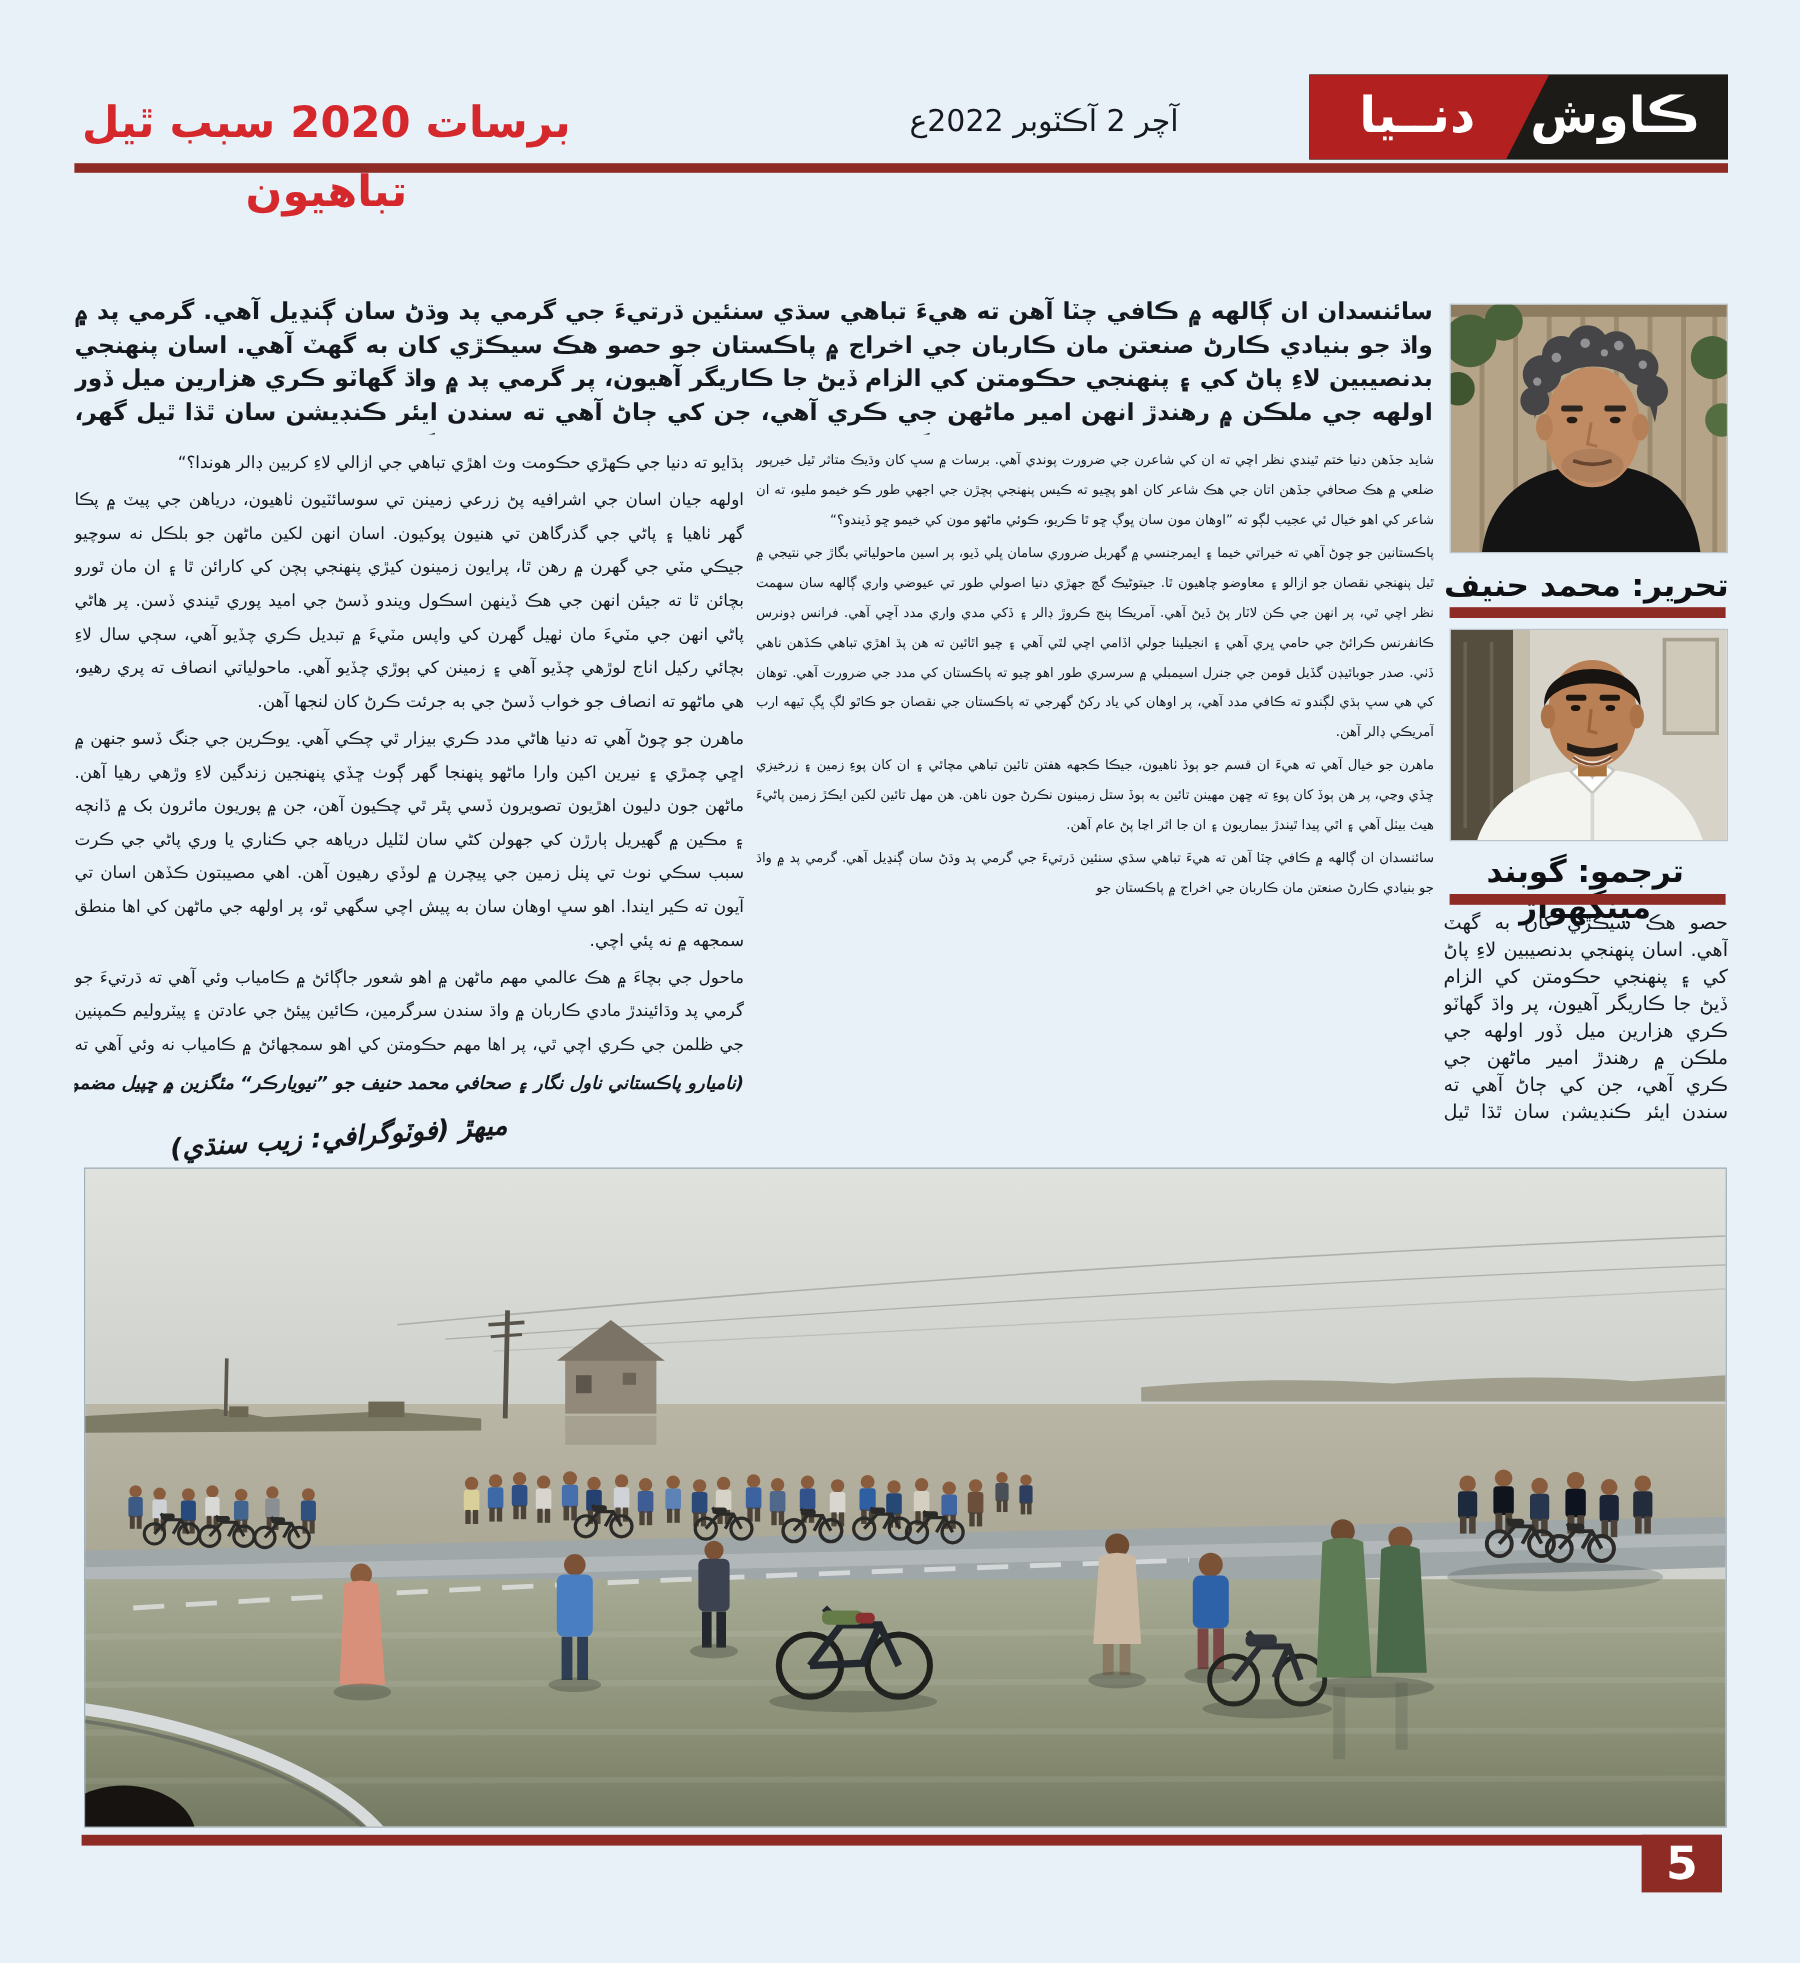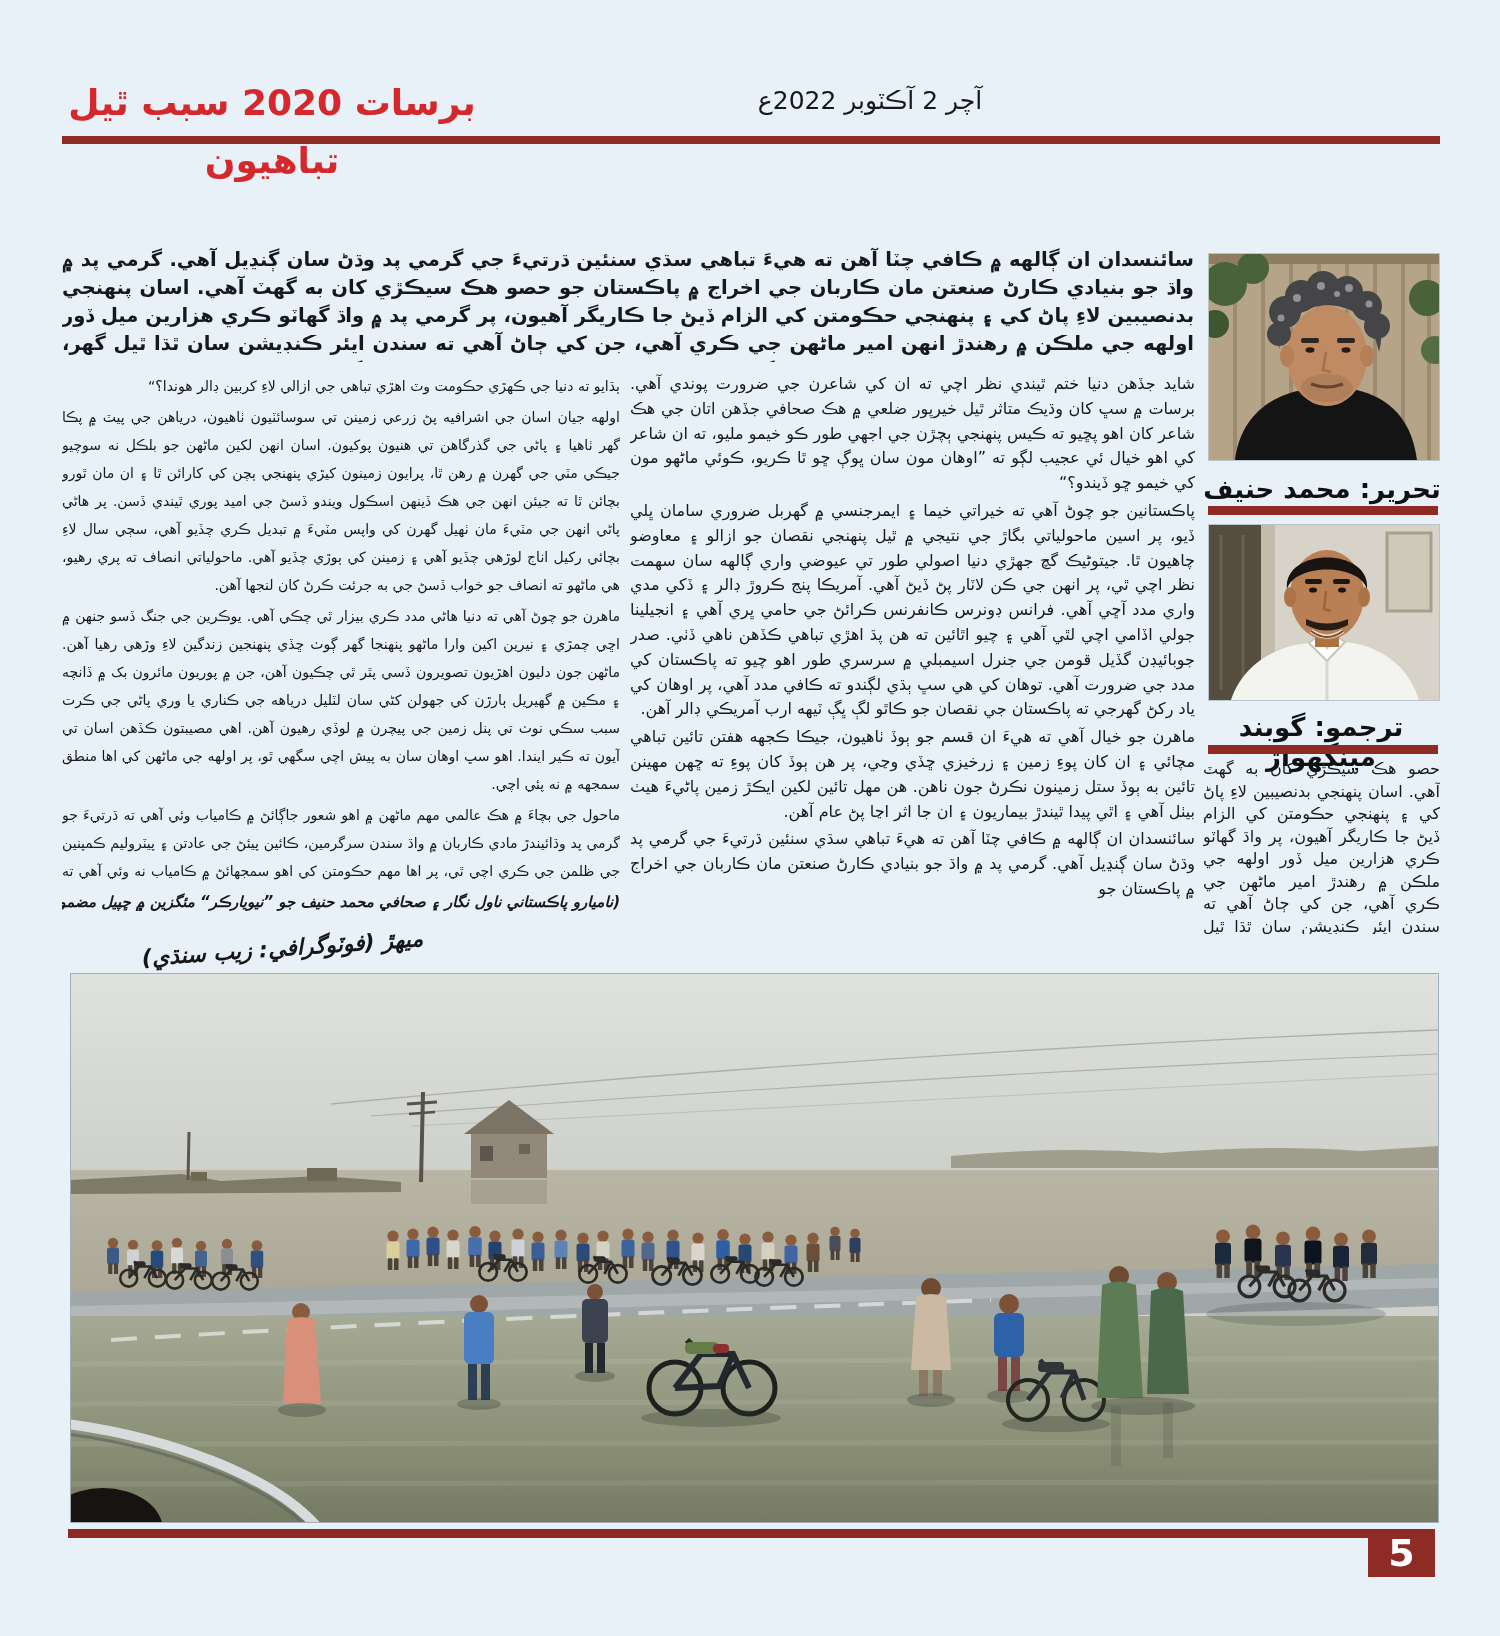--- a/index.html
+++ b/index.html
@@ -27,38 +27,44 @@
   .photo2{left:1208px;top:524px;width:230px;height:175px;border:1px solid #b9c3ca;}
   .cap{font-size:26px;font-weight:800;color:#101114;text-align:center;margin-top:11px;}
   .cap1{left:1196px;top:463px;width:252px;}
   .cap2{left:1192px;top:701px;width:258px;}
   .div1{left:1208px;top:506px;width:230px;height:9px;}
   .div2{left:1208px;top:745px;width:230px;height:9px;}
   
   .bodycol{color:#15181c;text-align:justify;overflow:hidden;}
   .bodycol p{margin:0 0 3px 0;}
   .col-right{left:1203px;top:758px;width:237px;height:176px;font-size:16px;line-height:22.5px;}
-  .col-middle{left:630px;top:372px;width:565px;height:534px;font-size:16px;line-height:24.8px;}
+  .col-middle{left:630px;top:372px;width:565px;height:534px;font-size:11px;line-height:24.8px;}
   .col-left{left:62px;top:372px;width:558px;height:514px;font-size:14px;line-height:28px;}
   .note{left:62px;top:893px;width:558px;font-size:15px;font-style:italic;font-weight:600;color:#15181c;text-align:center;white-space:nowrap;overflow:hidden;}
   .photo-cap{left:92px;top:926px;width:330px;font-size:22px;font-weight:700;font-style:italic;color:#14161a;transform:rotate(-4deg);transform-origin:right top;text-align:right;}
   
   .flood{left:70px;top:973px;width:1367px;height:548px;border:1px solid #9fb0ba;background:#cfd2cd;}
   .flood svg{display:block;width:100%;height:100%;}
   
   .bottom-rule{left:68px;top:1529px;width:1367px;height:9px;}
   .pagebox{left:1368px;top:1529px;width:67px;height:48px;background:#8e2b25;color:#fff;font-size:38px;font-weight:800;display:flex;align-items:center;justify-content:center;}
 </style>
 </head>
 <body>
 
 <div id="page">
 
   <div class="abs banner rtl">برسات 2020 سبب ٿيل تباهيون</div>
   <div class="abs hdate rtl">آچر 2 آڪٽوبر 2022ع</div>
+  <div class="abs masthead">
+    <div class="mast-black"></div>
+    <div class="mast-red"></div>
+    <div class="mast-word red rtl">دنــيا</div>
+    <div class="mast-word blk rtl">ڪاوش</div>
+  </div>
   <div class="abs rule top-rule"></div>
 
 
   <div class="abs intro rtl">سائنسدان ان ڳالهه ۾ ڪافي چٽا آهن ته هيءَ تباهي سڌي سنئين ڌرتيءَ جي گرمي پد وڌڻ سان ڳنڍيل آهي. گرمي پد ۾ واڌ جو بنيادي ڪارڻ صنعتن مان ڪاربان جي اخراج ۾ پاڪستان جو حصو هڪ سيڪڙي کان به گهٽ آهي. اسان پنهنجي بدنصيبين لاءِ پاڻ کي ۽ پنهنجي حڪومتن کي الزام ڏيڻ جا ڪاريگر آهيون، پر گرمي پد ۾ واڌ گهاٽو ڪري هزارين ميل ڏور اولهه جي ملڪن ۾ رهندڙ انهن امير ماڻهن جي ڪري آهي، جن کي ڄاڻ آهي ته سندن ايئر ڪنڊيشن سان ٿڌا ٿيل گهر، وڏيون وڏيون ڪارون ۽ ڪئريبيين ملڪن ۾ گهارجندڙ موڪلن پاڪستان جي هڪ هڪ ڳوٺ ۾ رهندڙ ڪنهن انسان جو اجهو ۽ اَنُ چٽي چڏيو آهي.</div>
 
   <div class="abs photo1">
     <svg viewBox="0 0 230 206" width="230" height="206">
       <rect width="230" height="206" fill="#b5a487"></rect>
       <g fill="#98876a" opacity="0.85">
         <rect x="24" width="4" height="206"></rect>

